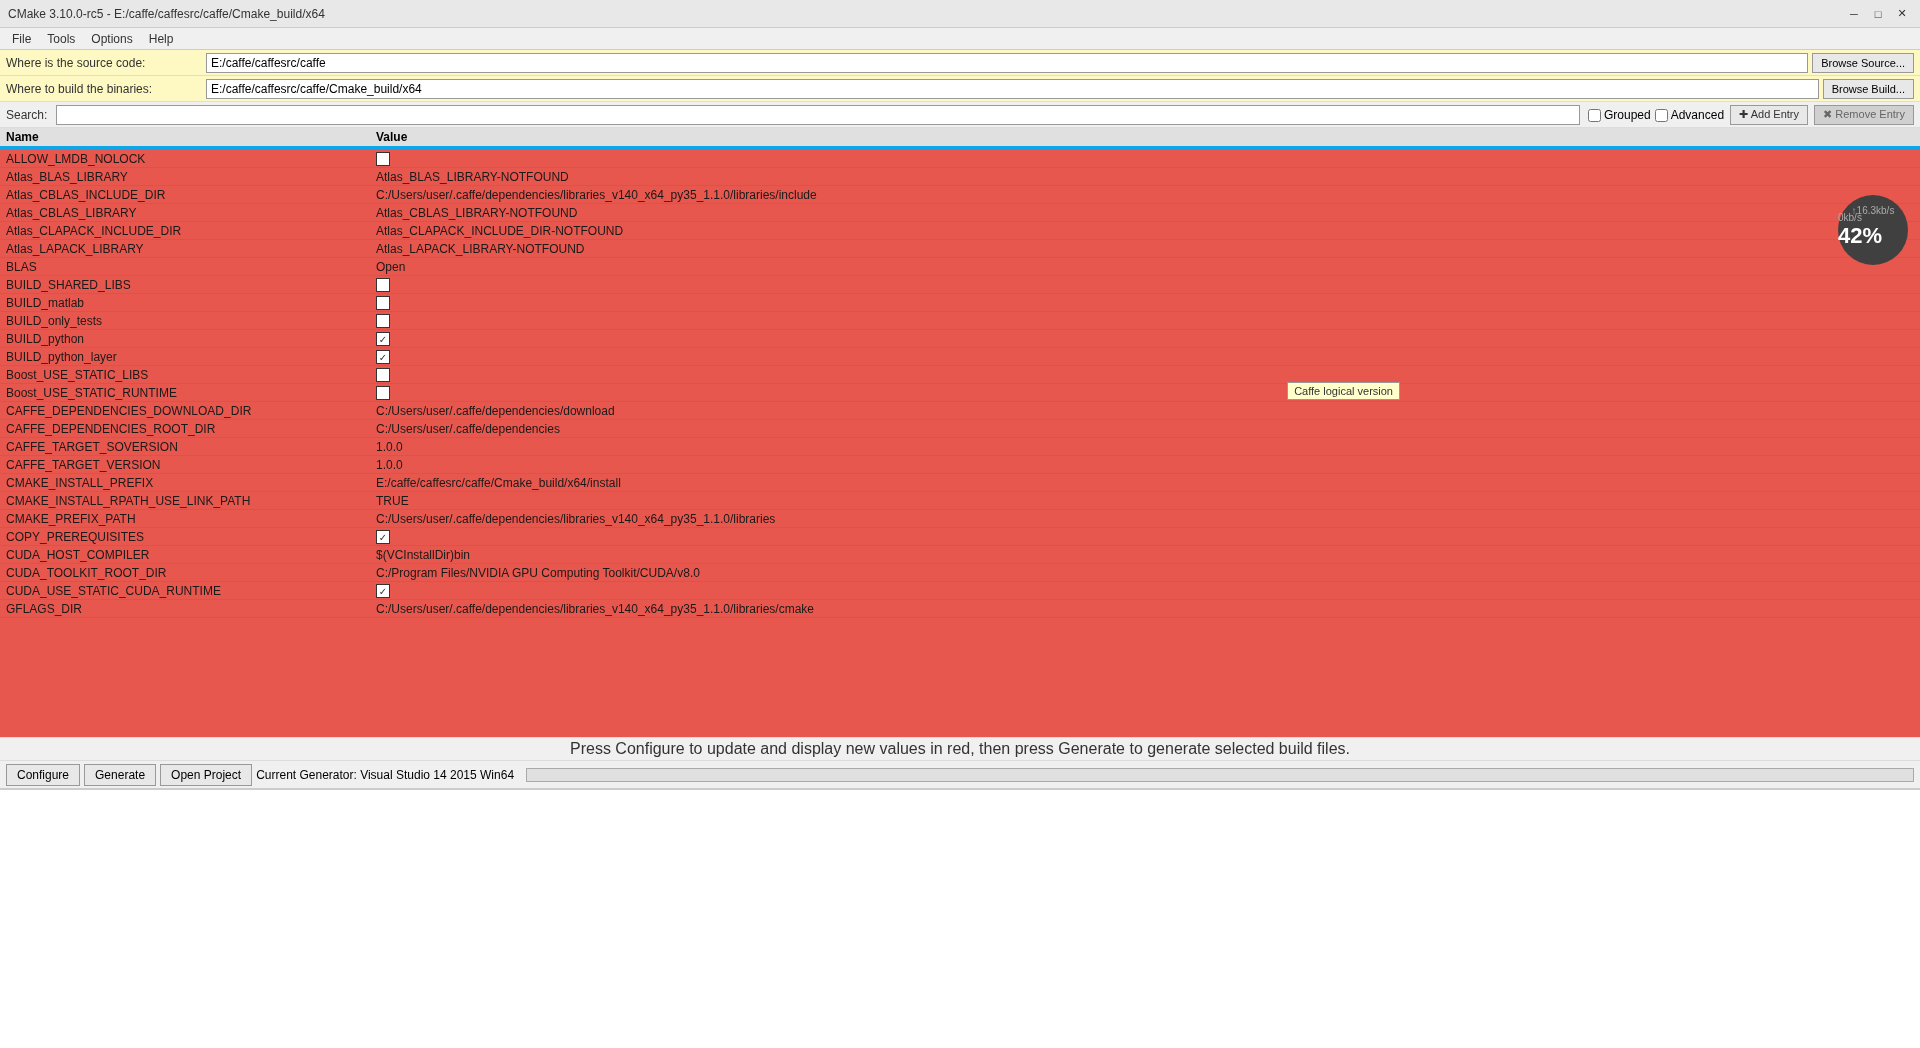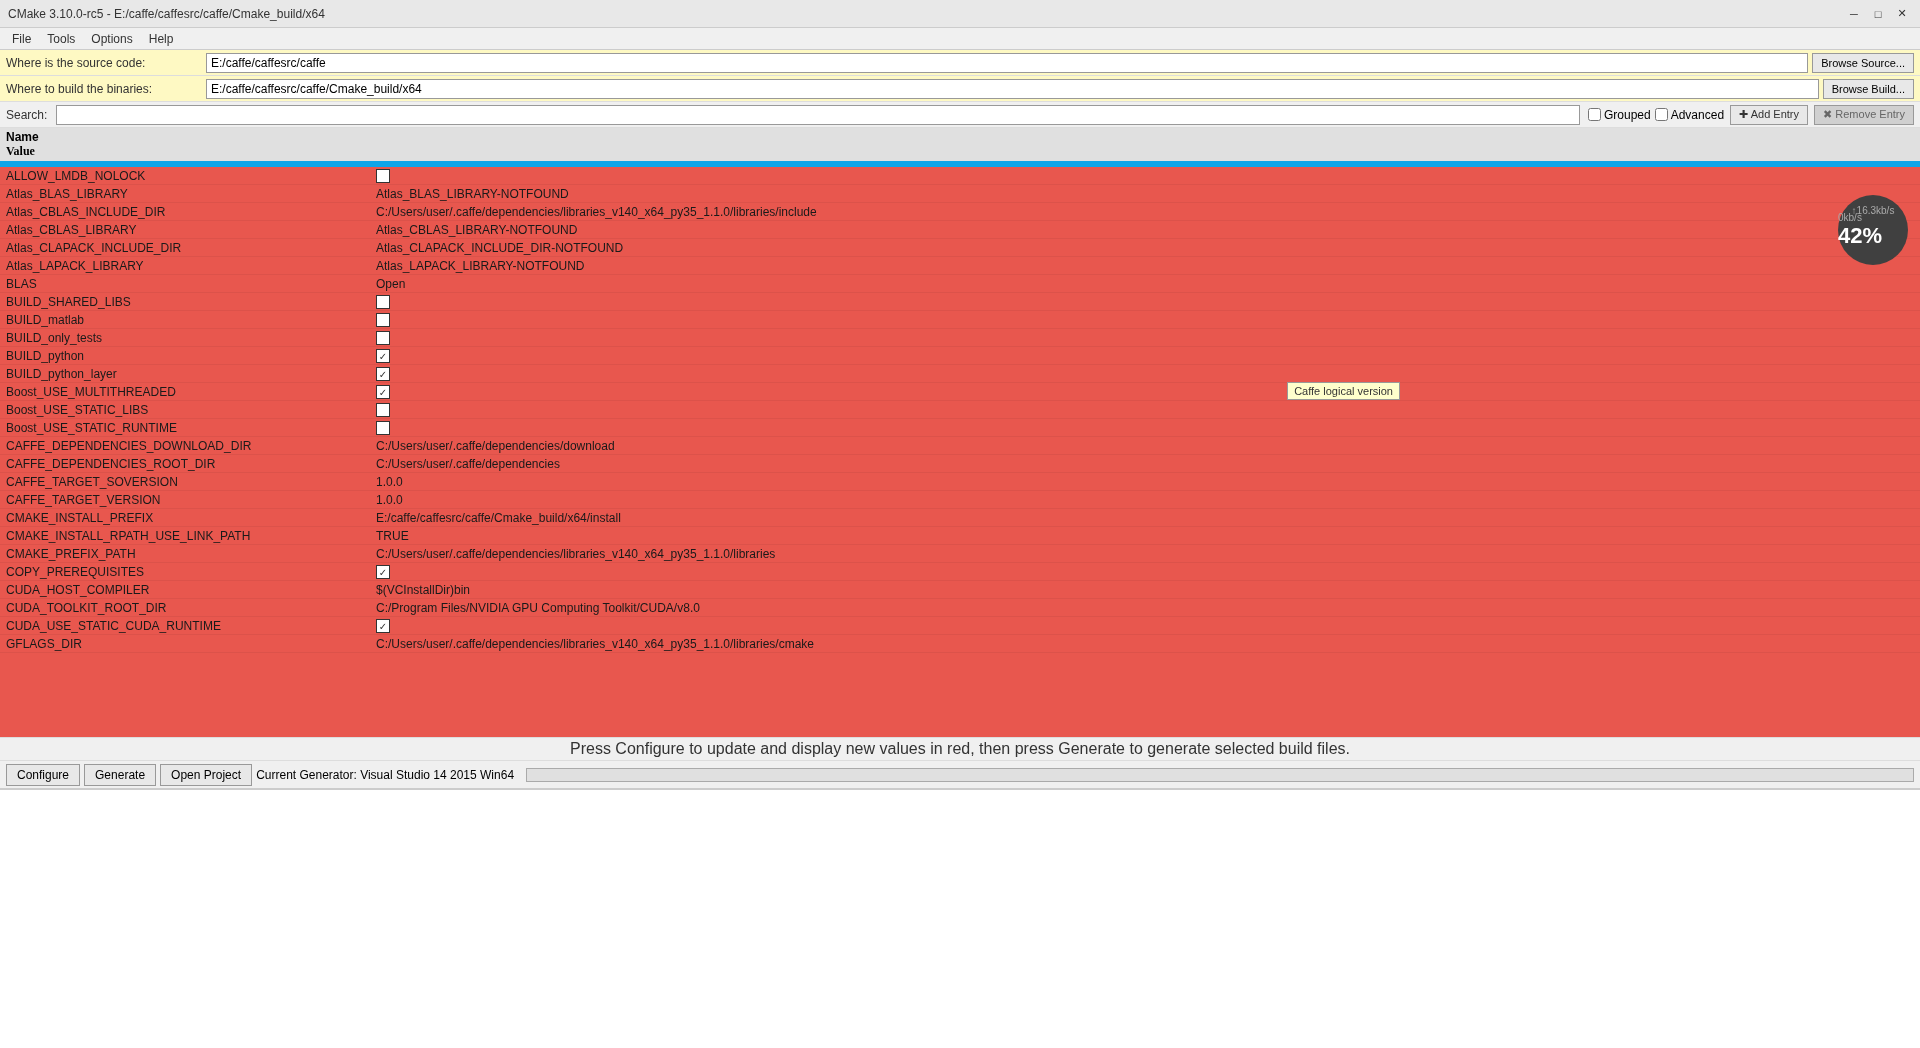--- a/index.html
+++ b/index.html
@@ -89,42 +89,41 @@
       padding: 0 4px;
       font-size: 12px;
       background: white;
     }
     .checkbox-group {
       display: flex;
       align-items: center;
       margin-left: 8px;
       gap: 4px;
     }
-    .checkbox-group label { font-size: 12px; display: flex; align-items: flex-start; gap: 3px; cursor: pointer; }
+    .checkbox-group label { font-size: 12px; display: flex; align-items: flex-end; gap: 3px; cursor: pointer; }
     .action-btn {
       margin-left: 6px;
       height: 20px;
       padding: 0 8px;
       font-size: 11px;
       border: 1px solid #999;
       cursor: pointer;
     }
     .add-btn { background: #e8e8e8; color: #333; }
     .remove-btn { background: #d0d0d0; color: #666; }
 
     
     #table-header {
       display: flex;
       background: #e0e0e0;
-      border-bottom: 6px solid #0ea5e9;
+      border-bottom: 4px solid #0ea5e9;
       padding: 2px 6px;
-      flex-direction: column;
     }
     .col-name { width: 370px; font-weight: bold; font-size: 12px; }
-    .col-value { flex: 1; font-weight: bold; font-size: 12px; font-family: Liberation Serif, serif; }
+    .col-value { flex: 1; font-weight: bold; font-size: 12px; }
 
     
     #table-body {
       flex: 1;
       overflow-y: auto;
       background: #e8574e;
     }
     .table-row {
       display: flex;
       align-items: flex-end;
@@ -341,26 +340,20 @@
           <div class="row-checkbox checked"></div>
         </div>
       </div>
       <div class="table-row">
         <div class="row-name">BUILD_python_layer</div>
         <div class="row-value">
           <div class="row-checkbox checked"></div>
         </div>
       </div>
       <div class="table-row">
-        <div class="row-name">Boost_USE_MULTITHREADED</div>
-        <div class="row-value">
-          <div class="row-checkbox checked"></div>
-        </div>
-      </div>
-      <div class="table-row">
         <div class="row-name">Boost_USE_STATIC_LIBS</div>
         <div class="row-value">
           <div class="row-checkbox"></div>
         </div>
       </div>
       <div class="table-row">
         <div class="row-name">Boost_USE_STATIC_RUNTIME</div>
         <div class="row-value">
           <div class="row-checkbox"></div>
         </div>

